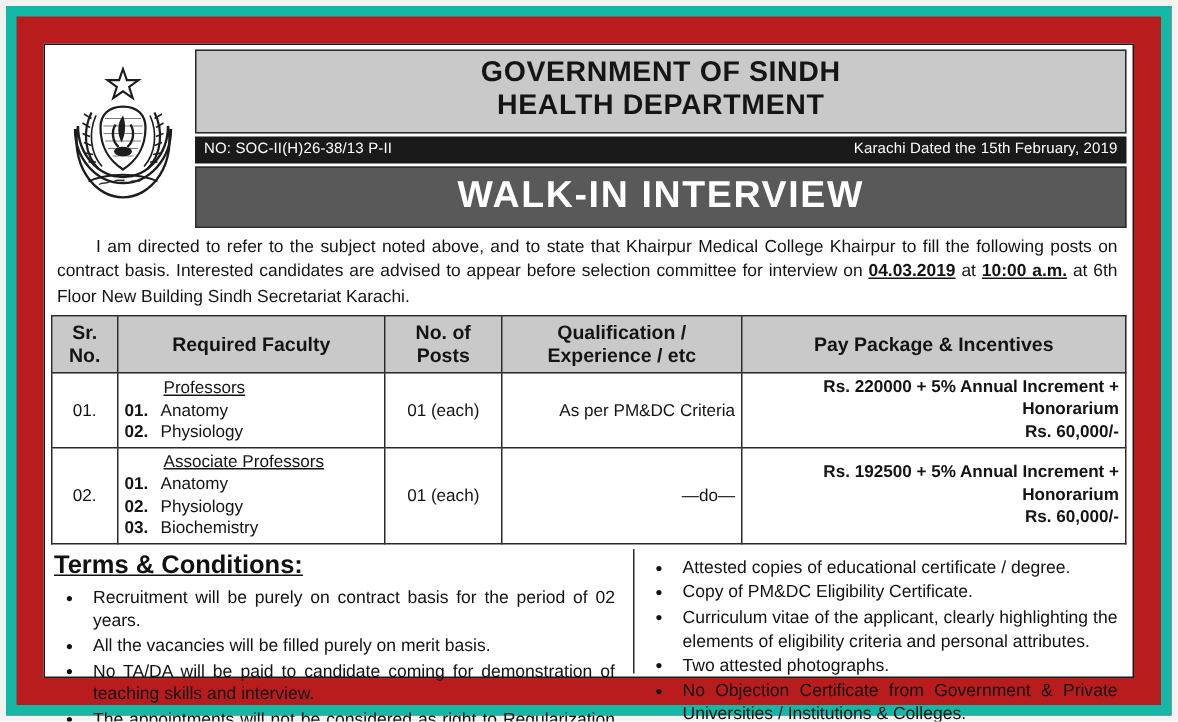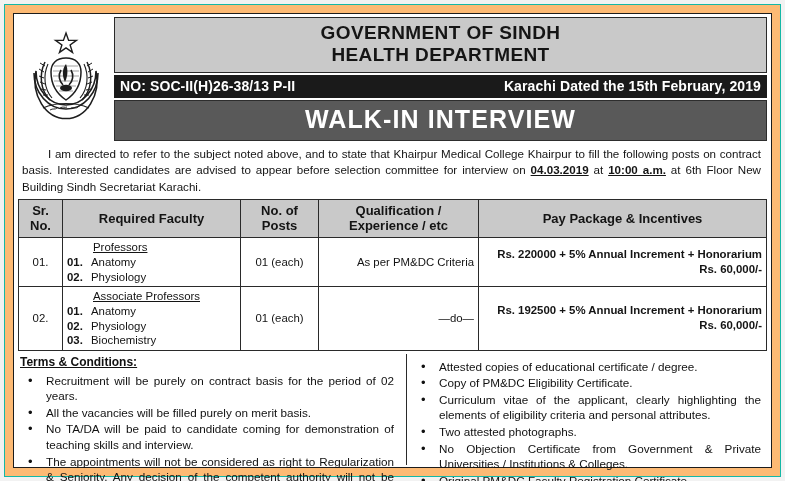--- a/index.html
+++ b/index.html
@@ -16,23 +16,23 @@
 
   .page {
     position: relative;
     width: 785px; height: 481px;
     background: #f2f2f2;
     padding: 4px;
   }
   
   .frame-outer {
     width: 100%; height: 100%;
-    border: 1px solid #14b8a6;
-    background: #fdba74;
-    padding: 8px;
+    border: 7px solid #14b8a6;
+    background: #b91c1c;
+    padding: 18px;
   }
   .frame-inner {
     width: 100%; height: 100%;
     border: 1px solid #1c1c1c;
     background: #ffffff;
     padding: 3px 4px 2px 4px;
     display: flex;
     flex-direction: column;
   }
 
@@ -73,22 +73,22 @@
   }
 
   .ref-bar {
     background: #1a1a1a;
     color: #ffffff;
     display: flex;
     justify-content: space-between;
     align-items: flex-end;
     padding: 3px 6px 4px 6px;
     margin-top: 2px;
-    font-size: 14px;
-    font-weight: bold;
+    font-size: 10px;
+    font-weight: normal;
     letter-spacing: .1px;
   }
 
   .banner {
     background: #595959;
     border: 1px solid #2d2d2d;
     color: #ffffff;
     text-align: center;
     margin-top: 2px;
     padding: 4px 0 6px 0;
@@ -160,21 +160,21 @@
     border-right: 1px solid #2a2a2a;
     padding: 1px 8px 0 2px;
   }
   .col-right {
     flex: 1 1 auto;
     padding: 1px 2px 0 8px;
     position: relative;
   }
 
   .tc-title {
-    font-size: 12px;
+    font-size: 17px;
     font-weight: bold;
     text-decoration: underline;
     margin-bottom: 1px;
   }
 
   ul.bullets {
     list-style: none;
     margin: 4px; padding: 0;
   }
   ul.bullets li {

